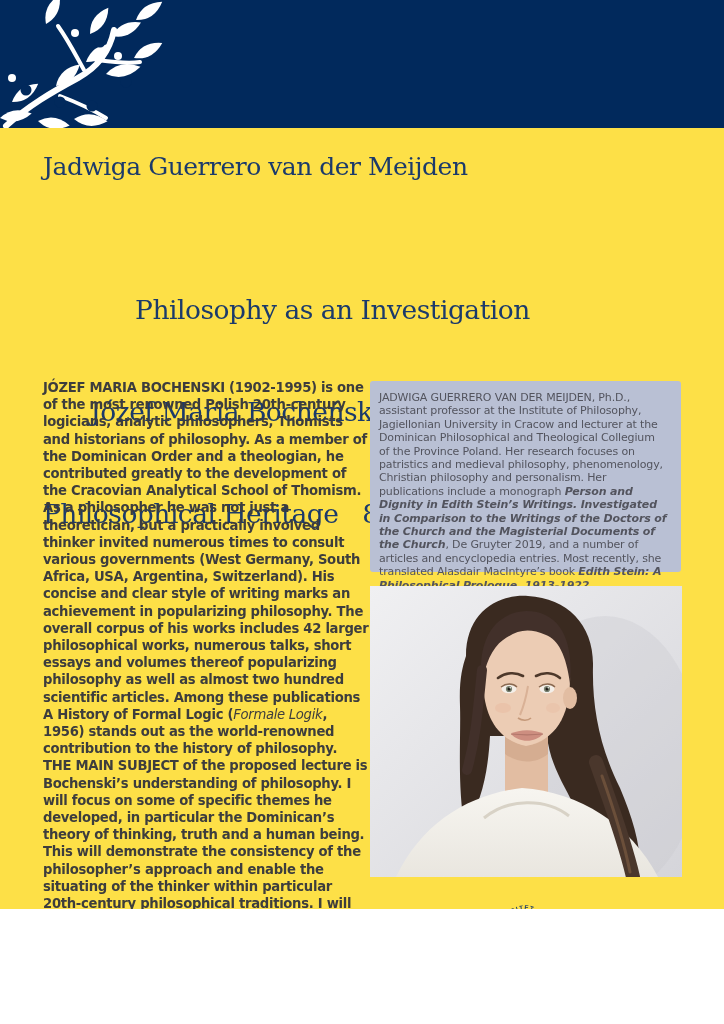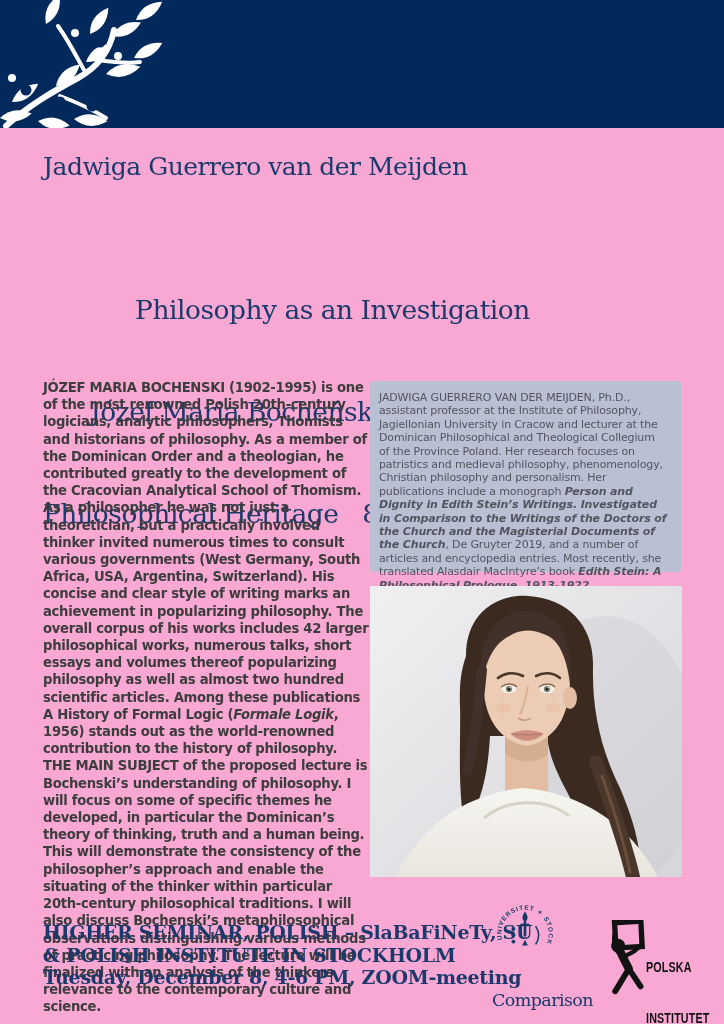--- a/index.html
+++ b/index.html
@@ -1,30 +1,30 @@
 <!DOCTYPE html>
 <html><head>
 <meta charset="utf-8">
 <style>
   html,body{margin:0;padding:0;background:#ffffff;}
-  .poster{position:relative;width:724px;height:1024px;background:#f9a8d4;overflow:hidden;
+  .poster{position:relative;width:724px;height:909px;background:#fde047;overflow:hidden;
           font-family:"DejaVu Sans",sans-serif;}
   
   .banner{position:absolute;left:0;top:0;width:724px;height:128px;background:#01295c;}
   .branch-svg{position:absolute;left:0;top:0;width:172px;height:128px;display:block;}
   
   .speaker-name{position:absolute;left:43px;top:152px;
     font-family:"DejaVu Serif",serif;font-size:25px;color:#1b3a6b;letter-spacing:-0.5px;white-space:pre;}
   .lecture-title{position:absolute;left:43px;top:225px;
     font-family:"DejaVu Serif",serif;font-size:26.5px;line-height:34px;color:#1b3a6b;
     letter-spacing:-0.5px;white-space:pre-wrap;}
   
   .abstract{position:absolute;left:43px;top:379px;width:326px;
     font-weight:bold;font-size:13.2px;line-height:17.2px;color:#3d3d3d;letter-spacing:-0.3px;}
-  .abstract .i{font-style:italic;font-weight:bold;}
+  .abstract .i{font-style:italic;font-weight:normal;}
   
   .bio-box{position:absolute;left:370px;top:381px;width:311px;height:191px;box-sizing:border-box;
     background:#b9c0d4;border-radius:3px;padding:10px 13px 8px 9px;
     font-size:11px;line-height:13.4px;color:#53545e;letter-spacing:-0.15px;}
   .bio-box .bi{font-style:italic;font-weight:bold;}
   
   .portrait{position:absolute;left:370px;top:586px;width:312px;height:291px;}
   .portrait svg{display:block;width:312px;height:291px;}
   
   .footer-block{position:absolute;left:43px;top:921px;color:#1b3a6b;}

